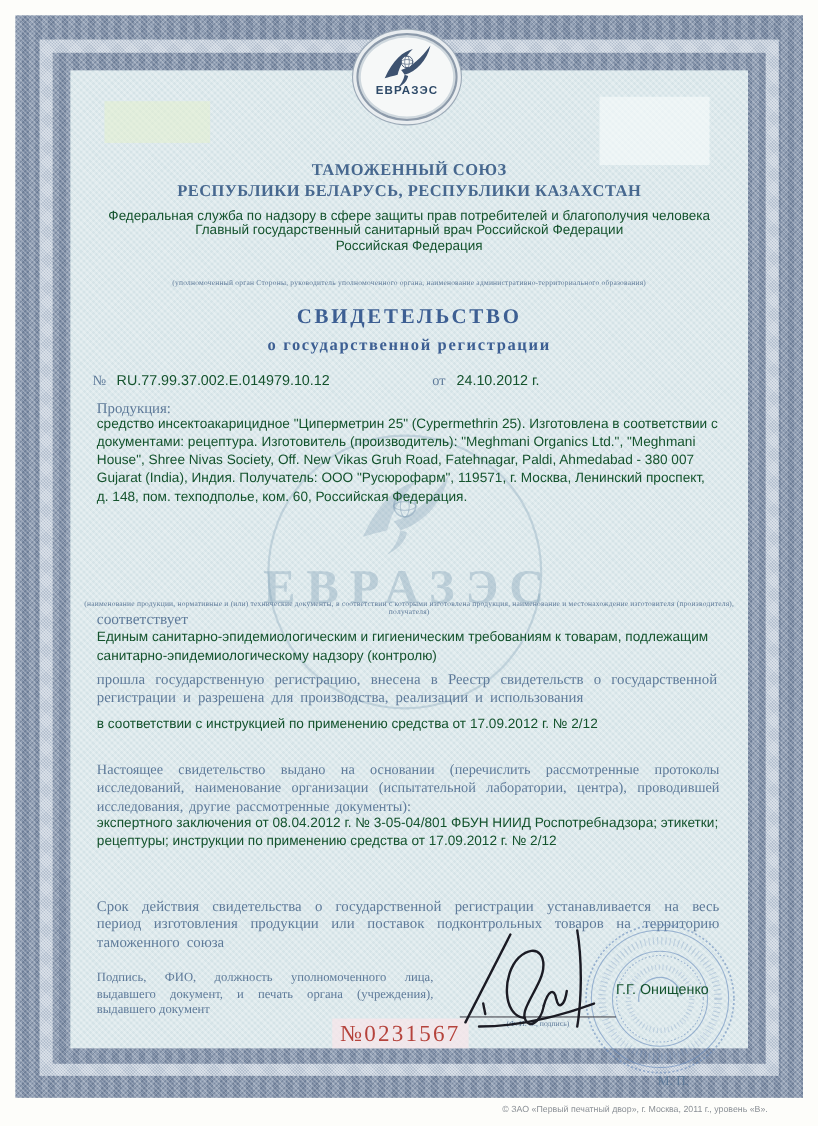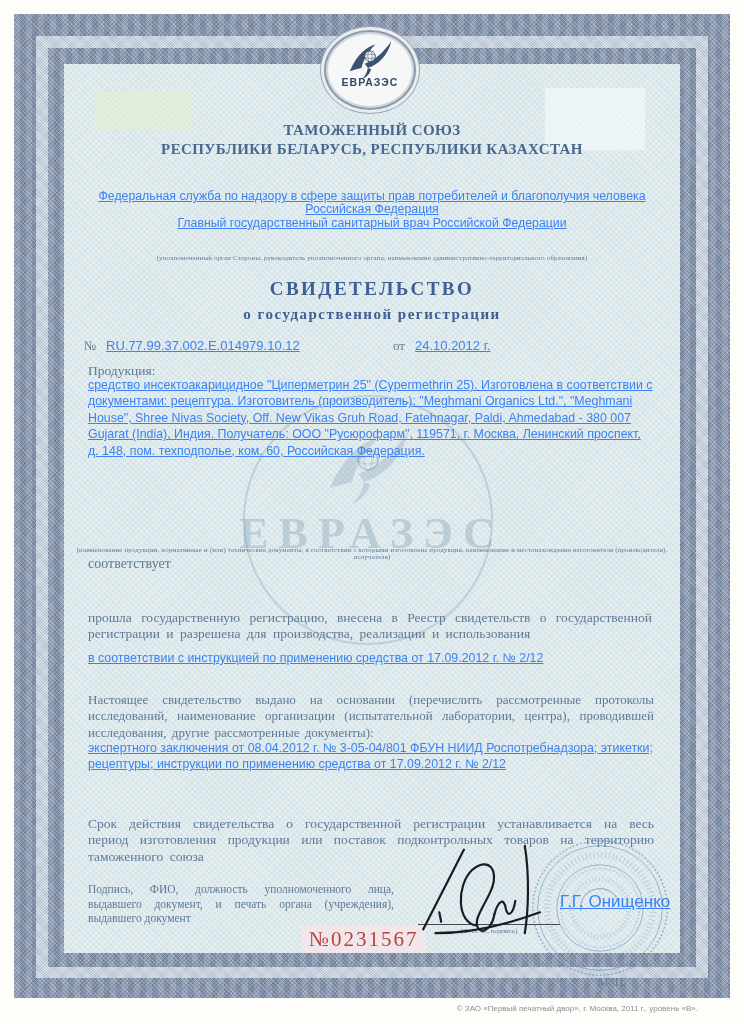--- a/index.html
+++ b/index.html
@@ -13,21 +13,21 @@
                      repeating-linear-gradient(-45deg,rgba(30,50,80,.20) 0 1px,transparent 1px 3px),
                      repeating-linear-gradient(90deg,rgba(255,255,255,.08) 0 6px,rgba(40,60,90,.10) 6px 12px);}
   .band-light{background-color:#c7d1dd;
     background-image:repeating-linear-gradient(45deg,rgba(255,255,255,.35) 0 1px,transparent 1px 2px),
                      repeating-linear-gradient(-45deg,rgba(90,110,140,.18) 0 1px,transparent 1px 2px);}
   .content{position:absolute;background-color:#dde9ec;
     background-image:repeating-linear-gradient(45deg,rgba(255,255,255,.25) 0 2px,transparent 2px 4px),
                      repeating-linear-gradient(-45deg,rgba(120,160,175,.08) 0 2px,transparent 2px 4px);}
   
   .serif-faint{font-family:"Liberation Serif",serif;color:#5e7a99;}
-  .typed{font-family:"Liberation Sans",sans-serif;color:#3b82f6;text-decoration:underline;}
+  .typed{font-family:"Liberation Sans",sans-serif;color:#14532d;}
   .hdr-serif{font-family:"Liberation Serif",serif;color:#47688f;font-weight:bold;}
   .center{text-align:center;}
   .just{text-align:justify;}
   .tiny{font-size:6.8px;letter-spacing:.2px;}
   
   .logo-oval{position:absolute;left:324px;top:30px;width:88px;height:76px;background:#f6f8f8;
     border-radius:50%;border:2px solid #8c9aaa;
     box-shadow:0 0 0 3px #e9edf0,0 0 0 4px #9aa8b6, inset 0 0 0 2px #cfd8de;
     display:flex;flex-direction:column;align-items:center;z-index:6;}
   .logo-text{font-family:"Liberation Sans",sans-serif;font-weight:bold;font-size:10.5px;
@@ -76,44 +76,45 @@
         <path d="M40 52 C58 46 74 32 90 10 C84 36 66 54 46 60 C44 57 42 54 40 52 Z"></path>
         <path d="M46 60 C44 70 40 76 34 82 C42 78 50 72 52 62 Z"></path>
       </g>
       <circle cx="50" cy="38" r="10" fill="#f6f8f8" stroke="#3d5270" stroke-width="1.5"></circle>
       <ellipse cx="50" cy="38" rx="10" ry="4" fill="none" stroke="#3d5270" stroke-width="1"></ellipse>
       <ellipse cx="50" cy="38" rx="4" ry="10" fill="none" stroke="#3d5270" stroke-width="1"></ellipse>
     </svg>
     <div class="logo-text">ЕВРАЗЭС</div>
   </div>
 
-  <div class="abs hdr-serif center" style="left:64px;right:64px;top:121px;font-size:15px;line-height:18.5px;letter-spacing:.4px;z-index:3;">
+  <div class="abs hdr-serif center" style="left:64px;right:64px;top:146px;font-size:15px;line-height:18.5px;letter-spacing:.4px;z-index:3;">
     <div>ТАМОЖЕННЫЙ СОЮЗ</div>
     <div>РЕСПУБЛИКИ БЕЛАРУСЬ, РЕСПУБЛИКИ КАЗАХСТАН</div>
   </div>
   <div class="abs typed center" style="left:70px;right:70px;top:190px;font-size:12.3px;line-height:13.4px;z-index:3;">
     <div>Федеральная служба по надзору в сфере защиты прав потребителей и благополучия человека</div>
+    <div>Главный государственный санитарный врач Российской Федерации</div>
     <div>Российская Федерация</div>
-    <div>Главный государственный санитарный врач Российской Федерации</div>
   </div>
   <div class="abs serif-faint center tiny" style="left:90px;right:90px;top:254px;z-index:3;">(уполномоченный орган Стороны, руководитель уполномоченного органа, наименование административно-территориального образования)</div>
 
   <div class="abs center" style="left:64px;right:64px;top:278px;font-family:'Liberation Serif',serif;font-weight:bold;font-size:19px;letter-spacing:2.5px;color:#3d5f93;z-index:3;">СВИДЕТЕЛЬСТВО</div>
   <div class="abs center" style="left:64px;right:64px;top:306px;font-family:'Liberation Serif',serif;font-weight:bold;font-size:15px;letter-spacing:1.5px;color:#3d5f93;z-index:3;">о государственной регистрации</div>
 
   <div class="abs serif-faint" style="left:84px;top:338px;font-size:13px;z-index:3;">№</div>
   <div class="abs typed" style="left:106px;top:338px;font-size:13px;z-index:3;">RU.77.99.37.002.Е.014979.10.12</div>
   <div class="abs serif-faint" style="left:393px;top:338px;font-size:13px;z-index:3;">от</div>
   <div class="abs typed" style="left:415px;top:338px;font-size:13px;z-index:3;">24.10.2012 г.</div>
 
   <div class="abs serif-faint" style="left:88px;top:363px;font-size:13.5px;z-index:3;">Продукция:</div>
   <div class="abs typed" style="left:88px;top:377px;width:566px;font-size:12.4px;line-height:16.4px;z-index:3;">средство инсектоакарицидное "Циперметрин 25" (Cypermethrin 25). Изготовлена в соответствии с документами: рецептура. Изготовитель (производитель): "Meghmani Organics Ltd.", "Meghmani House", Shree Nivas Society, Off. New Vikas Gruh Road, Fatehnagar, Paldi, Ahmedabad - 380 007 Gujarat (India), Индия.  Получатель: ООО "Русюрофарм", 119571, г. Москва, Ленинский проспект, д. 148, пом. техподполье, ком. 60, Российская Федерация.</div>
   <div class="abs serif-faint center tiny" style="left:70px;top:546px;width:604px;z-index:3;">(наименование продукции, нормативные и (или) технические документы, в соответствии с которыми изготовлена продукция, наименование и местонахождение изготовителя (производителя), получателя)</div>
 
   <div class="abs serif-faint" style="left:88px;top:556px;font-size:14px;z-index:3;">соответствует</div>
+  <div class="abs typed" style="left:88px;top:571px;width:560px;font-size:12.4px;line-height:17px;z-index:3;">Единым санитарно-эпидемиологическим и гигиеническим требованиям к товарам, подлежащим санитарно-эпидемиологическому надзору (контролю)</div>
 
   <div class="abs serif-faint just" style="left:88px;top:610px;width:564px;font-size:13.5px;line-height:15.8px;word-spacing:3px;z-index:3;">прошла государственную регистрацию, внесена в Реестр свидетельств о государственной регистрации и разрешена для производства, реализации и использования</div>
   <div class="abs typed" style="left:88px;top:651px;width:566px;font-size:12.4px;z-index:3;">в соответствии с инструкцией по применению средства от 17.09.2012 г. № 2/12</div>
 
   <div class="abs serif-faint just" style="left:88px;top:692px;width:566px;font-size:13px;line-height:16.3px;word-spacing:2px;z-index:3;">Настоящее свидетельство выдано на основании (перечислить рассмотренные протоколы исследований, наименование организации (испытательной лаборатории, центра), проводившей исследования, другие рассмотренные документы):</div>
   <div class="abs typed" style="left:88px;top:740px;width:566px;font-size:12.4px;line-height:16px;z-index:3;">экспертного заключения от 08.04.2012 г. № 3-05-04/801 ФБУН НИИД Роспотребнадзора; этикетки; рецептуры; инструкции по применению средства от 17.09.2012 г. № 2/12</div>
 
   <div class="abs serif-faint just" style="left:88px;top:816px;width:566px;font-size:13.5px;line-height:16.3px;word-spacing:3px;z-index:3;">Срок действия свидетельства о государственной регистрации устанавливается на весь период изготовления продукции или поставок подконтрольных товаров на территорию таможенного союза</div>
 
   <div class="abs serif-faint just" style="left:88px;top:882px;width:306px;font-size:11.5px;line-height:14.6px;z-index:3;">Подпись, ФИО, должность уполномоченного лица, выдавшего документ, и печать органа (учреждения), выдавшего документ</div>
@@ -137,20 +138,20 @@
       <path d="M62 88 C40 86 40 46 56 30 C74 14 86 30 76 52 C68 70 56 84 64 92 C70 97 78 88 80 76"></path>
       <path d="M80 76 C84 62 90 58 92 70 C94 80 100 76 102 62"></path>
       <path d="M112 4 C117 34 116 72 112 96"></path>
       <path d="M18 96 C50 96 90 88 128 74"></path>
     </g>
   </svg>
 
   <div class="abs sig-line" style="left:418px;top:924px;width:142px;z-index:3;"></div>
   <div class="abs serif-faint center" style="left:418px;top:927px;width:142px;font-size:7px;z-index:3;">(Ф. И. О., подпись)</div>
 
-  <div class="abs typed" style="left:560px;top:892px;font-size:17px;z-index:4;">Г.Г. Онищенко</div>
+  <div class="abs typed" style="left:560px;top:892px;font-size:13px;z-index:4;">Г.Г. Онищенко</div>
   <div class="abs serif-faint" style="left:598px;top:930px;font-size:12px;z-index:4;margin-top:45px;">М. П.</div>
 
   <div class="abs serial" style="left:302px;top:926px;z-index:3;">№0231567</div>
 
   <div class="abs" style="right:46px;top:1004px;font-family:'Liberation Sans',sans-serif;font-size:8px;color:#8b9096;z-index:3;">© ЗАО «Первый печатный двор», г. Москва, 2011 г., уровень «В».</div>
 
 </div>
 
 </body></html>

